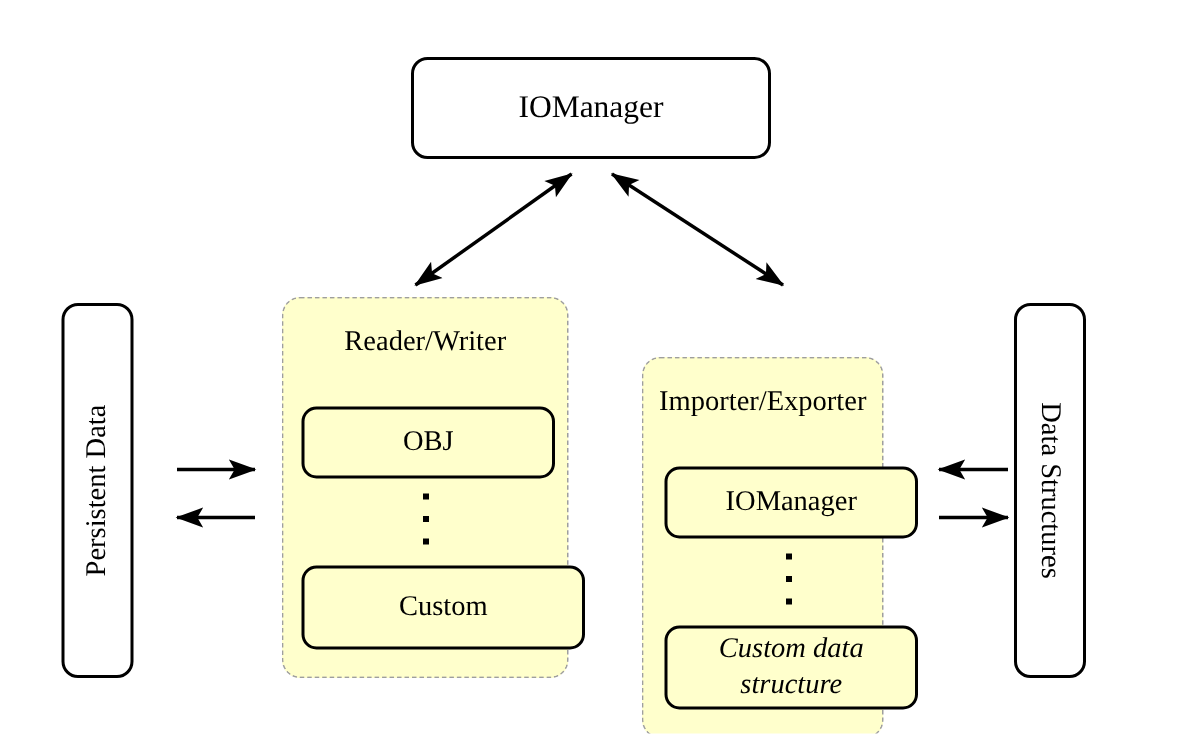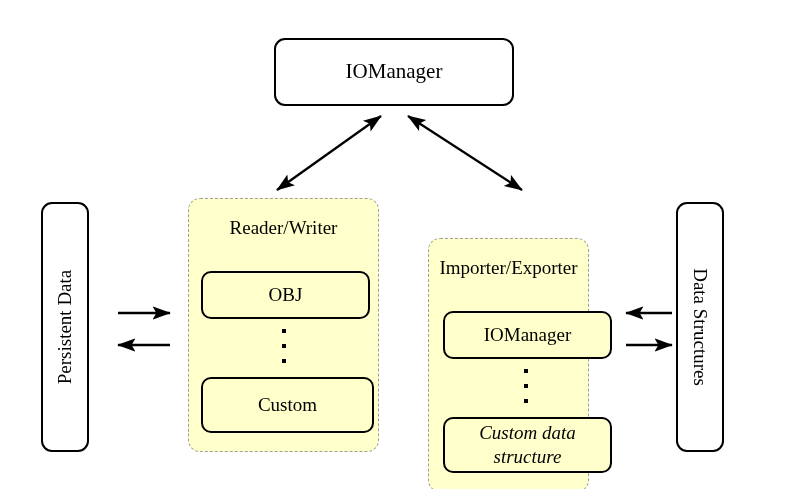--- a/index.html
+++ b/index.html
@@ -120,21 +120,21 @@
     border: 2.6px solid #000000;
     border-radius: 10px;
     display: flex;
     align-items: center;
     justify-content: center;
     text-align: center;
     font-size: 19px;
     line-height: 1.25;
   }
   #box-obj          { left: 12px;  top: 72px;  width: 169px; height: 48px; }
-  #box-custom-file  { left: 12px;  top: 178px; width: 173px; height: 56px; }
+  #box-custom-file  { left: 12px;  top: 178px; width: 189px; height: 56px; }
   #box-openmesh     { left: 14px;  top: 72px;  width: 169px; height: 48px; }
   #box-custom-ds    { left: 14px;  top: 178px; width: 169px; height: 56px; font-style: italic; }
 
   
   .vdots {
     position: absolute;
     width: 12px;
     height: 34px;
     display: flex;
     flex-direction: column;

